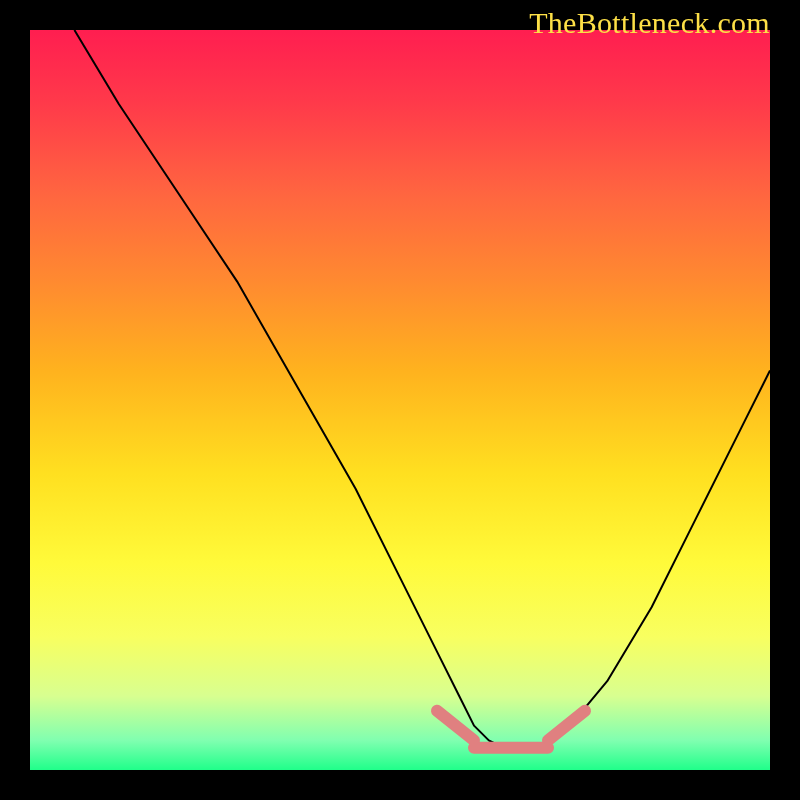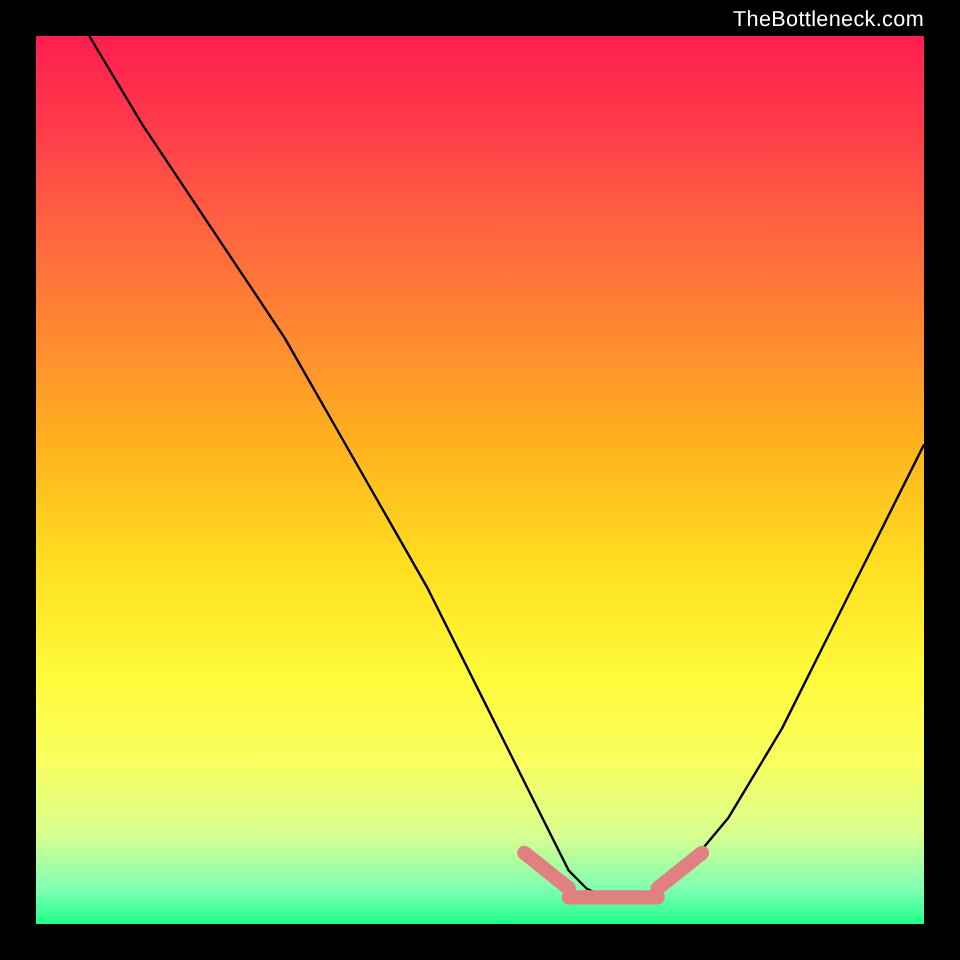--- a/index.html
+++ b/index.html
@@ -32,24 +32,25 @@
       #fffa3a 72%,
       #f8ff60 82%,
       #d8ff90 90%,
       #80ffb0 96%,
       #20ff8a 100%);
   }
   .watermark {
     position: absolute;
     top: 6px;
     right: 30px;
-    color: #ffffff;
-    font-size: 18px;
+    color: #fde047;
+    font-size: 30px;
     font-weight: 500;
     letter-spacing: 0.3px;
+    font-family: Liberation Serif, serif;
   }
   svg.overlay {
     position: absolute;
     left: 30px;
     top: 30px;
     width: 740px;
     height: 740px;
     display: block;
   }
 </style>

